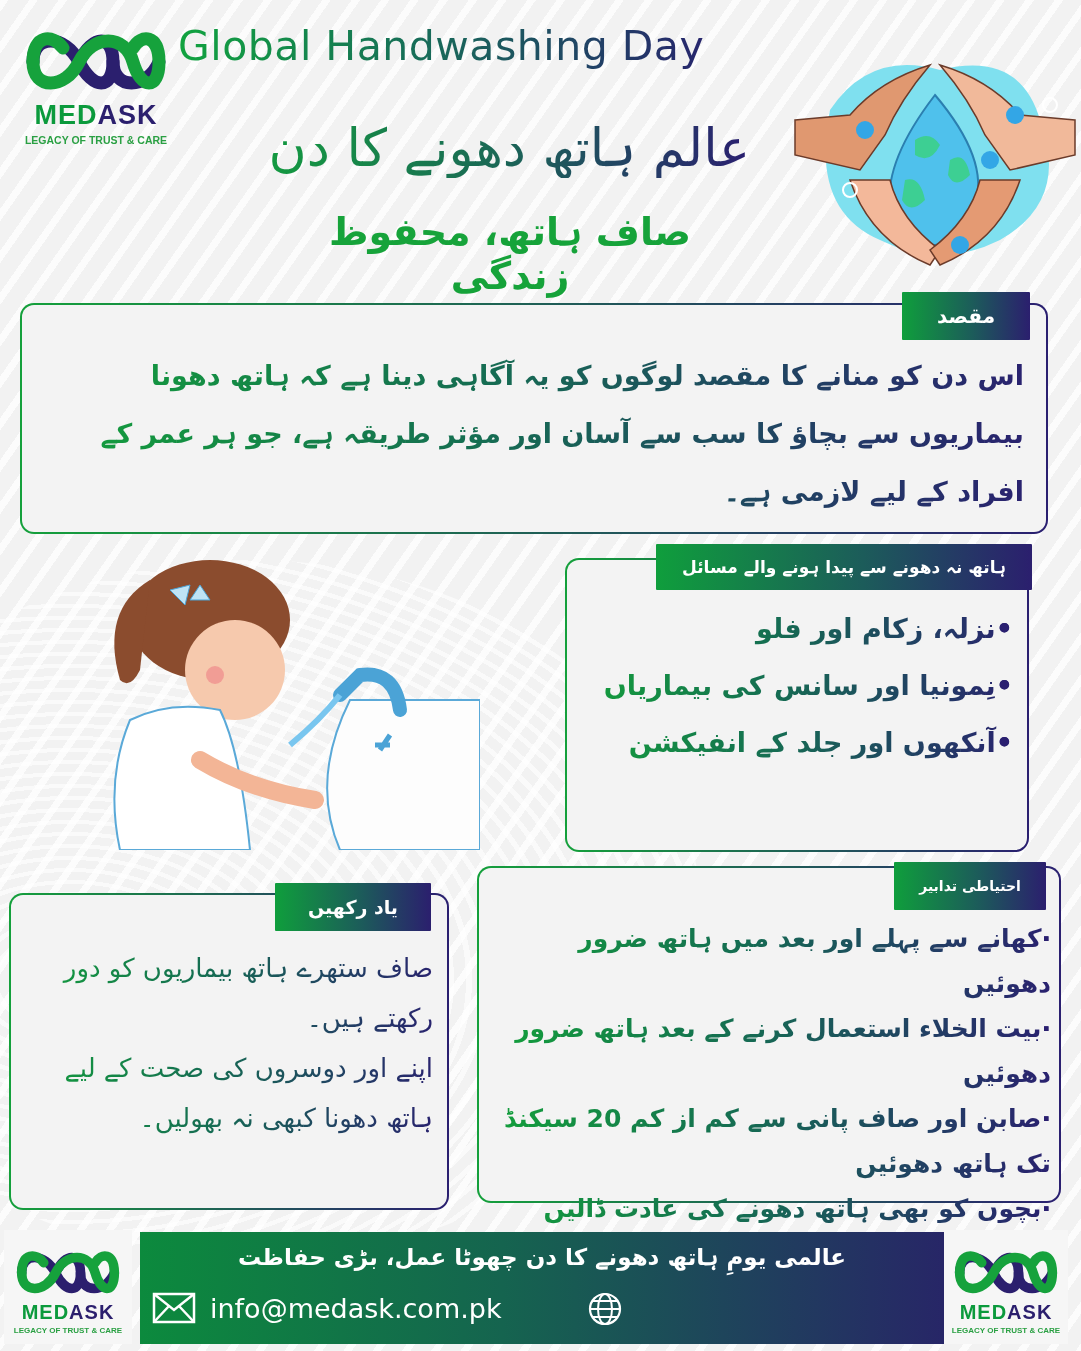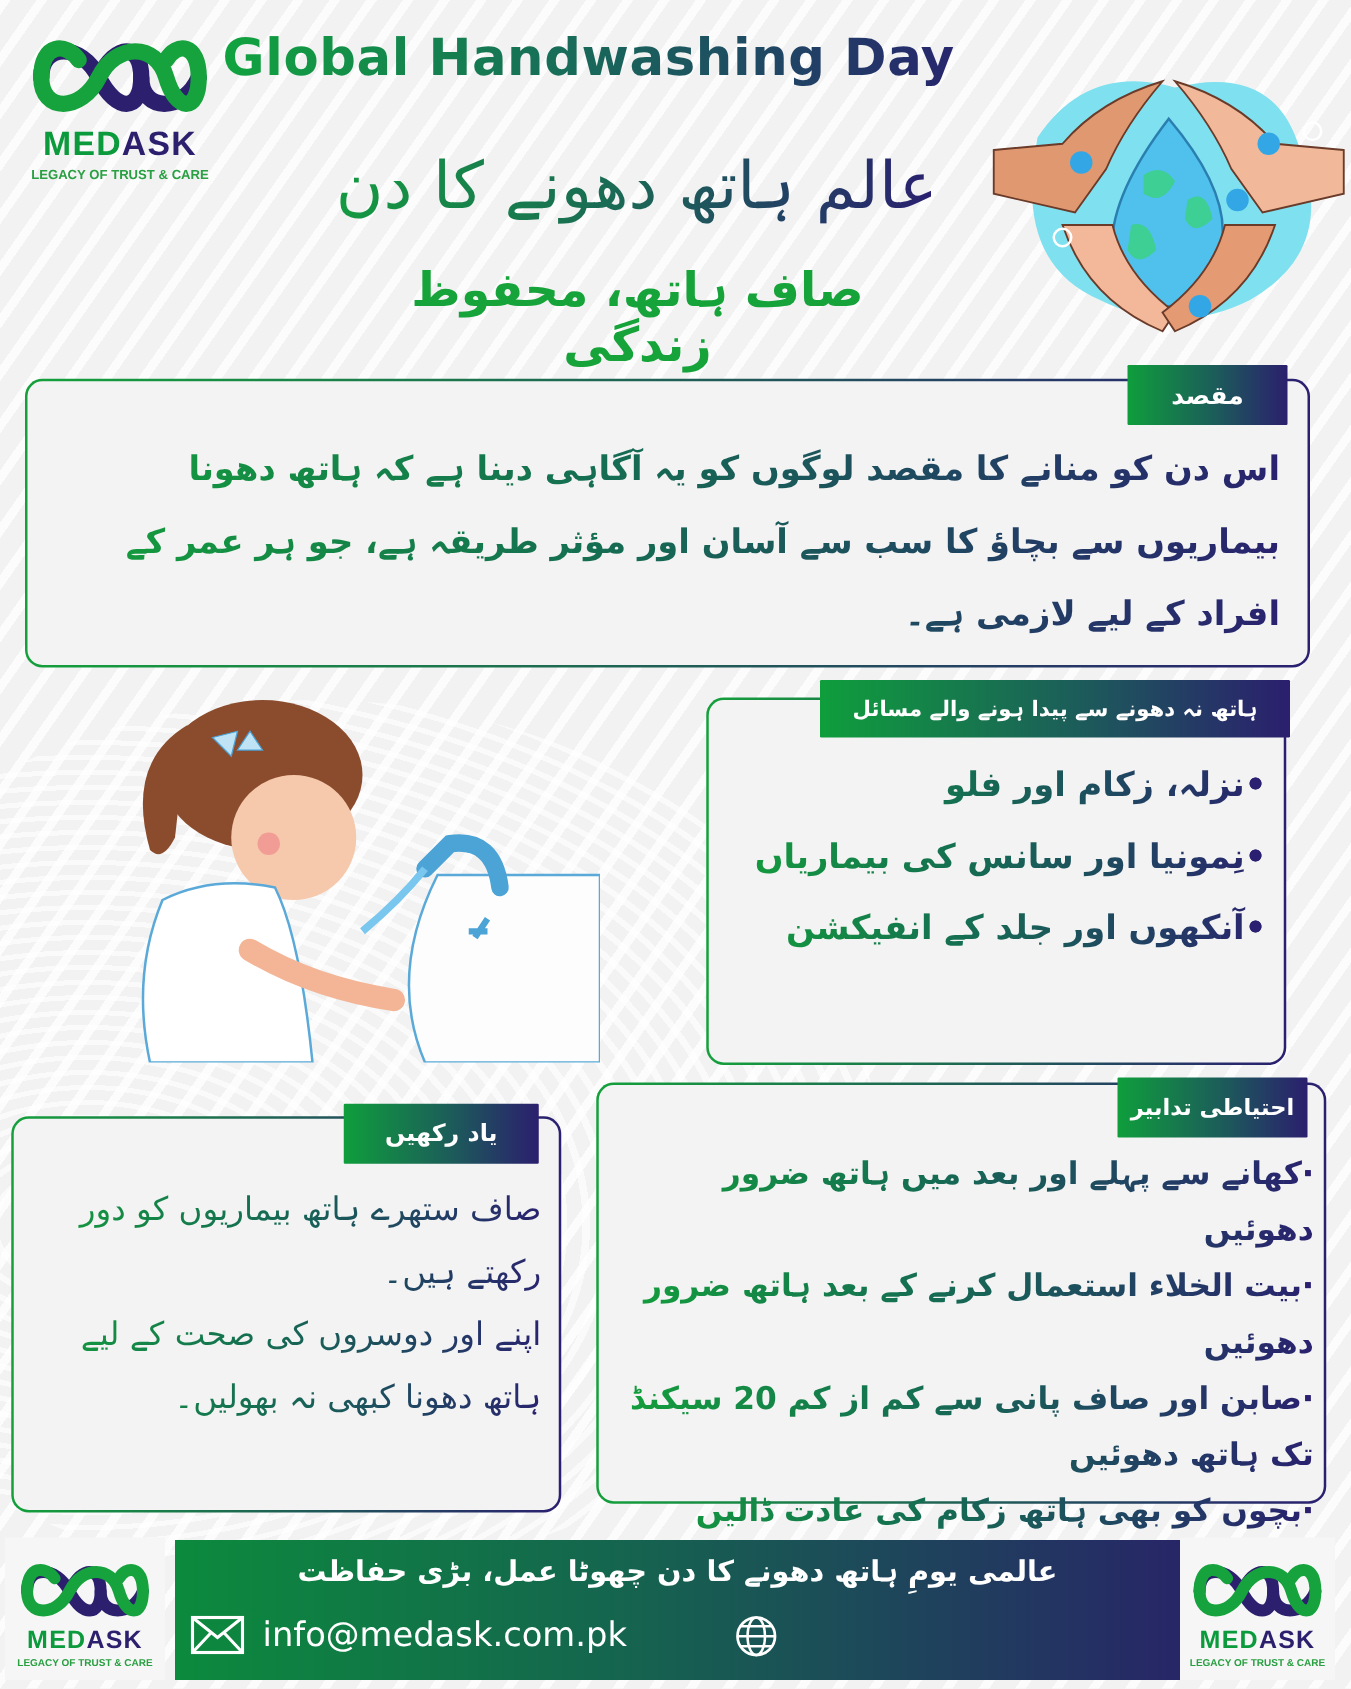--- a/index.html
+++ b/index.html
@@ -32,21 +32,21 @@
   }
   .logo .brand .med { color: #0b9a3c; }
   .logo .brand .ask { color: #2b1f6e; }
   .logo .tag {
     font-family: "Liberation Sans", sans-serif; font-weight: 700; color: #2aa043;
     white-space: nowrap;
   }
 
   .title-en {
     left: 178px; top: 22px;
-    font-family: "DejaVu Sans", sans-serif; font-size: 41px; font-weight: 700;
+    font-family: "DejaVu Sans", sans-serif; font-size: 41px; font-weight: 400;
     background: linear-gradient(90deg, #11a33f 0%, #176e58 45%, #27266d 100%);
     -webkit-background-clip: text; background-clip: text; color: transparent;
     white-space: nowrap; letter-spacing: 0.5px;
   }
   .urdu { direction: rtl; font-family: "DejaVu Sans", sans-serif; }
   .title-ur {
     left: 230px; top: 118px; width: 520px; 
     font-size: 52px; font-weight: 400;
     background: linear-gradient(90deg, #13a23d 0%, #1a6a55 50%, #2a1f70 100%);
     -webkit-background-clip: text; background-clip: text; color: transparent;
@@ -190,25 +190,25 @@
   </div>
 </div>
 <div class="badge" style="left:275px; top:883px; width:156px; height:48px; font-size:19px;">یاد رکھیں</div>
 
 <div class="card-box" style="left:477px; top:866px; width:584px; height:337px;">
   <div class="card-inner">
     <ul class="prec-list grad-text">
       <li>کھانے سے پہلے اور بعد میں ہاتھ ضرور دھوئیں</li>
       <li>بیت الخلاء استعمال کرنے کے بعد ہاتھ ضرور دھوئیں</li>
       <li>صابن اور صاف پانی سے کم از کم 20 سیکنڈ تک ہاتھ دھوئیں</li>
-      <li>بچوں کو بھی ہاتھ زکام کی عادت ڈالیں</li>
+      <li>بچوں کو بھی ہاتھ دھونے کی عادت ڈالیں</li>
     </ul>
   </div>
 </div>
-<div class="badge" style="left:894px; top:862px; width:152px; height:48px; font-size:18px;">احتیاطی تدابیر</div>
+<div class="badge" style="left:894px; top:862px; width:152px; height:48px; font-size:14px;">احتیاطی تدابیر</div>
 
 <div class="abs footer-logo-bg logo" style="left:4px; top:1230px; width:128px; height:114px; padding-top:18px;">
   <svg class="mark" width="108" height="50" viewBox="0 0 146 68">
     <path d="M10 34 C10 6, 42 6, 56 34 C70 62, 90 62, 90 34" fill="none" stroke="#2b1f6e" stroke-width="13" stroke-linecap="round"></path>
     <path d="M56 34 C70 6, 90 6, 90 34 C90 62, 124 62, 136 34" fill="none" stroke="#2b1f6e" stroke-width="13" stroke-linecap="round"></path>
     <path d="M10 34 C10 62, 42 62, 56 34 C70 6, 102 6, 110 34 C118 62, 136 62, 136 34 C136 6, 118 6, 110 20" fill="none" stroke="#16a23c" stroke-width="13" stroke-linecap="round"></path>
     <path d="M10 34 C10 6, 30 6, 40 20" fill="none" stroke="#16a23c" stroke-width="13" stroke-linecap="round"></path>
   </svg>
   <div class="brand" style="font-size:20px; margin-top:4px;">
     <span class="med">MED</span><span class="ask">ASK</span>

